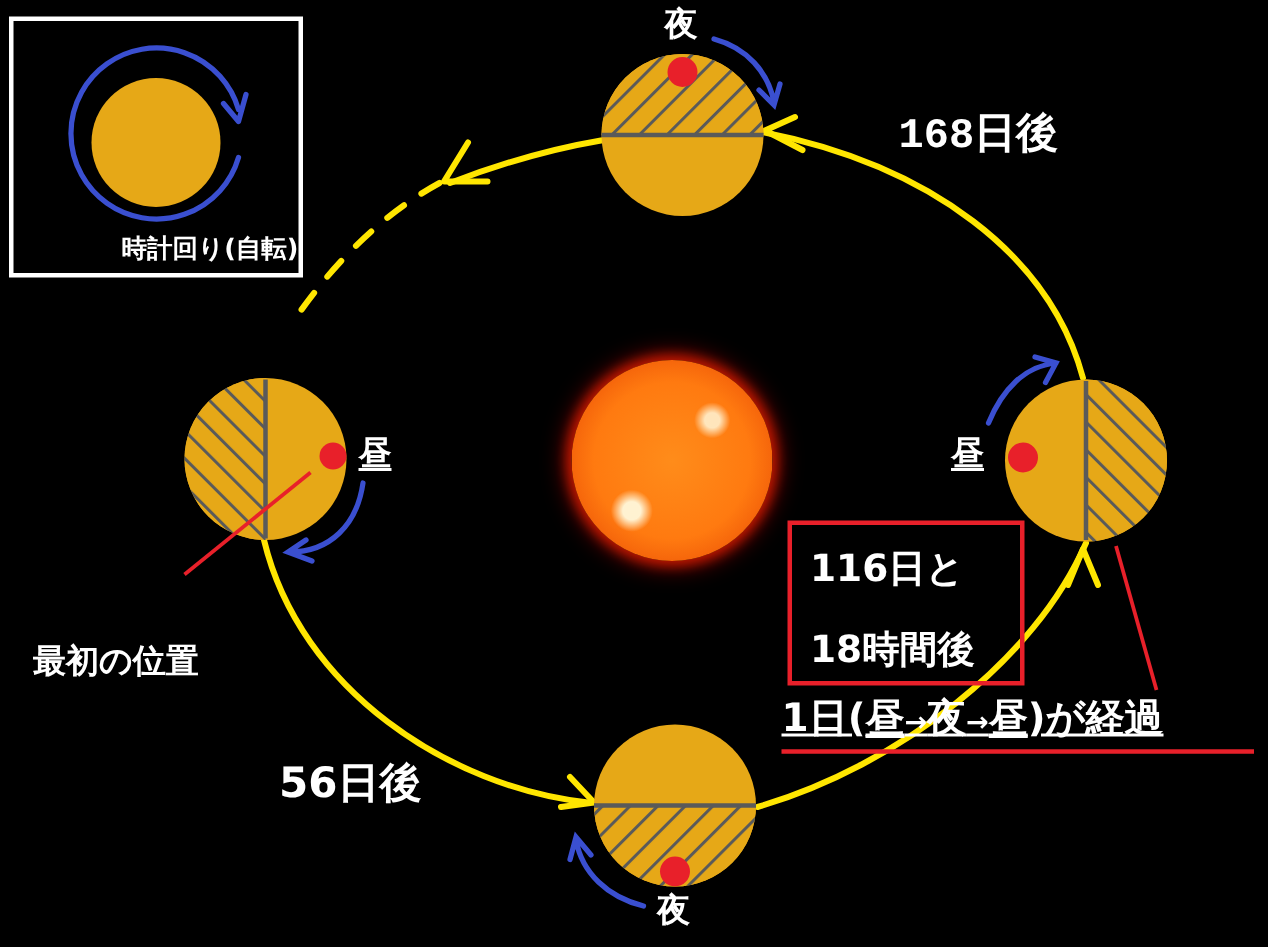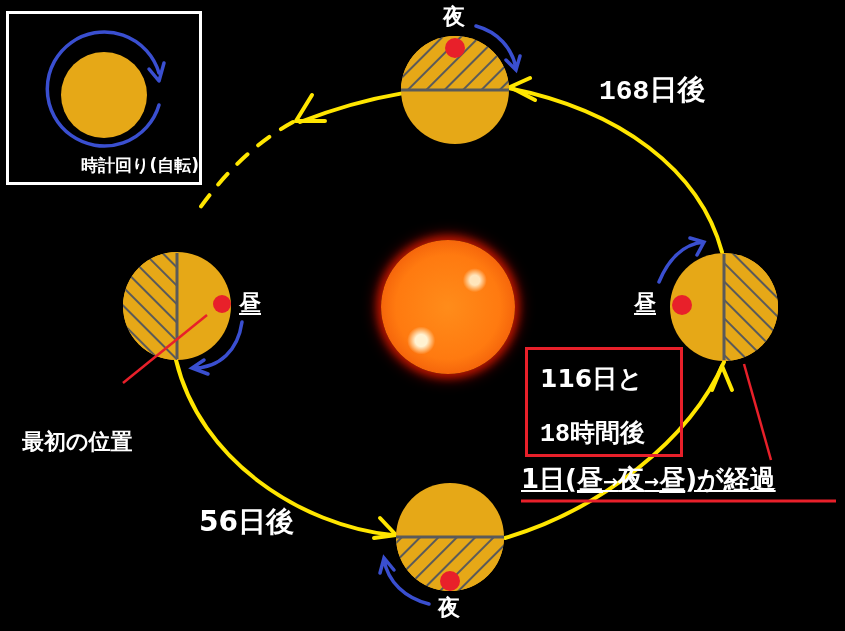--- a/index.html
+++ b/index.html
@@ -2,22 +2,22 @@
 <html><head>
 <meta charset="utf-8">
 <style>
   html, body { margin:0; padding:0; background:#000; }
   body { width:845px; height:631px; position:relative; overflow:hidden;
          font-family:"DejaVu Sans", "Liberation Sans", sans-serif; color:#fff; }
   #diagram { position:absolute; left:0; top:0; }
   .lbl { position:absolute; font-weight:bold; color:#fff; white-space:nowrap; line-height:1; }
   .legend-box { position:absolute; left:6px; top:11px; width:196px; height:174px;
                 border:3px solid #fff; box-sizing:border-box; }
-  .legend-caption { position:absolute; left:0; width:100%; top:140px; text-align:center;
-                    font-size:17px; font-weight:bold;margin-left:36px; }
+  .legend-caption { position:absolute; left:0; width:100%; top:140px; text-align:right;
+                    font-size:17px; font-weight:bold; }
   .info-box { position:absolute; left:525px; top:347px; width:158px; height:110px;
               border:3px solid #e8202a; box-sizing:border-box;padding-left:32px; }
   .info-line { position:absolute; left:12px; font-size:25px; font-weight:bold; }
   .u { text-decoration: underline; text-underline-offset:3px; }
   .sun { position:absolute; left:381px; top:240px; width:134px; height:134px; border-radius:50%;
          background:
            radial-gradient(circle at 30% 75%, rgba(255,255,230,0.9) 0 6px, transparent 14px),
            radial-gradient(circle at 70% 30%, rgba(255,255,230,0.8) 0 5px, transparent 12px),
            radial-gradient(circle at 50% 50%, #ff8c1a 0%, #ff7a10 55%, #f05a08 80%, #c82800 100%);
          box-shadow: 0 0 8px 3px #c01800, 0 0 14px 6px rgba(160,10,0,0.6); }
@@ -110,23 +110,23 @@
     <path d="M143,58 L153,70 L158,52" fill="none" stroke="#3a4fd0" stroke-width="3.5" stroke-linecap="round" stroke-linejoin="round"></path>
   </svg>
   <div class="legend-caption">時計回り(自転)</div>
 </div>
 
 <div class="lbl" style="left:443px;top:6px;font-size:22px;">夜</div>
 <div class="lbl" style="left:599px;top:78px;font-size:28px;font-family:Liberation Mono, monospace;">168日後</div>
 <div class="lbl u" style="left:239px;top:292px;font-size:22px;">昼</div>
 <div class="lbl" style="left:22px;top:395px;font-size:22px;margin-top:36px;">最初の位置</div>
 <div class="lbl u" style="left:634px;top:292px;font-size:22px;">昼</div>
-<div class="lbl" style="left:186px;top:508px;font-size:28px;margin-left:13px;">56日後</div>
+<div class="lbl" style="left:186px;top:508px;font-size:28px;">56日後</div>
 <div class="lbl" style="left:438px;top:597px;font-size:22px;">夜</div>
 
 <div class="info-box">
   <div class="info-line" style="top:12px;">116日と</div>
-  <div class="info-line" style="top:66px;font-family:Liberation Mono, monospace;">18時間後</div>
+  <div class="info-line" style="top:66px;">18時間後</div>
 </div>
 
 <div class="lbl" style="left:521px;top:466px;font-size:26px;text-decoration:underline;">
   <span>1日(</span><span class="u">昼</span><span style="font-size:18px;">→</span><span>夜</span><span style="font-size:18px;">→</span><span class="u">昼</span><span>)が経過</span>
 </div>
 
 </body></html>

